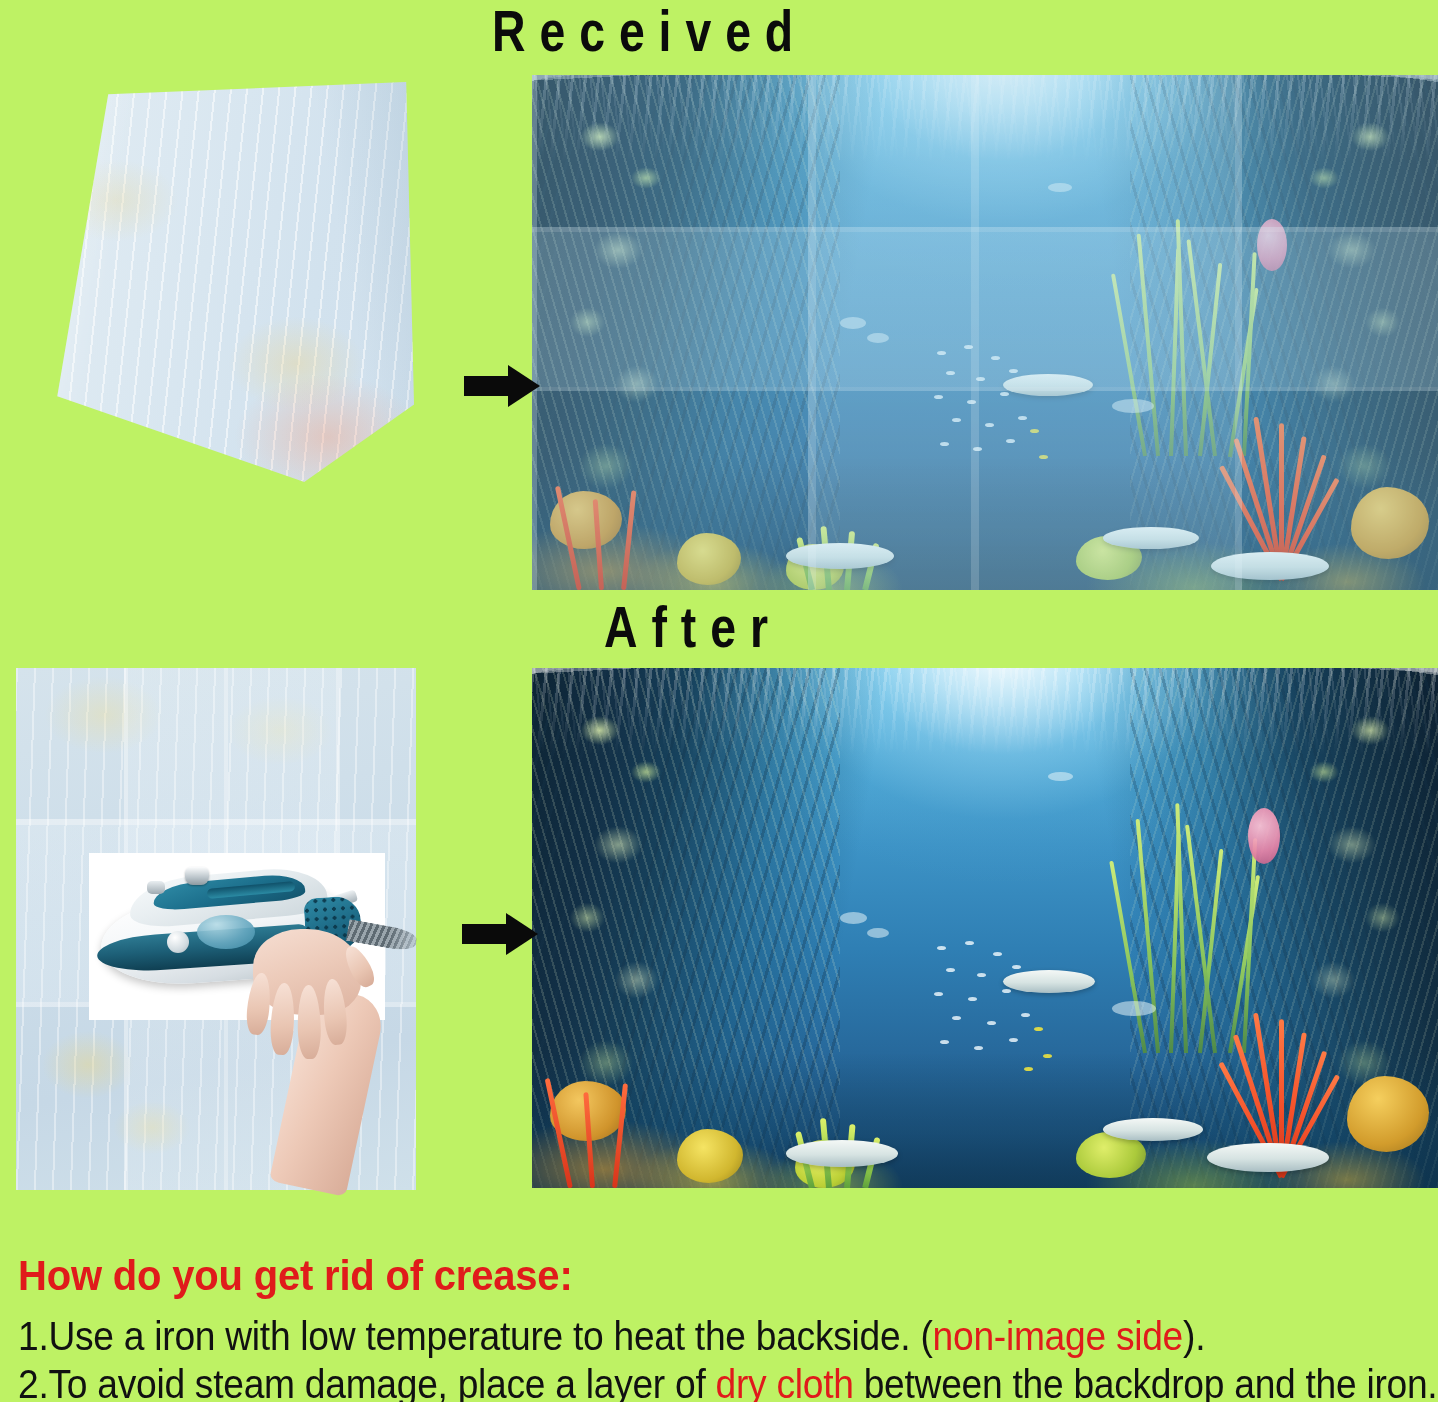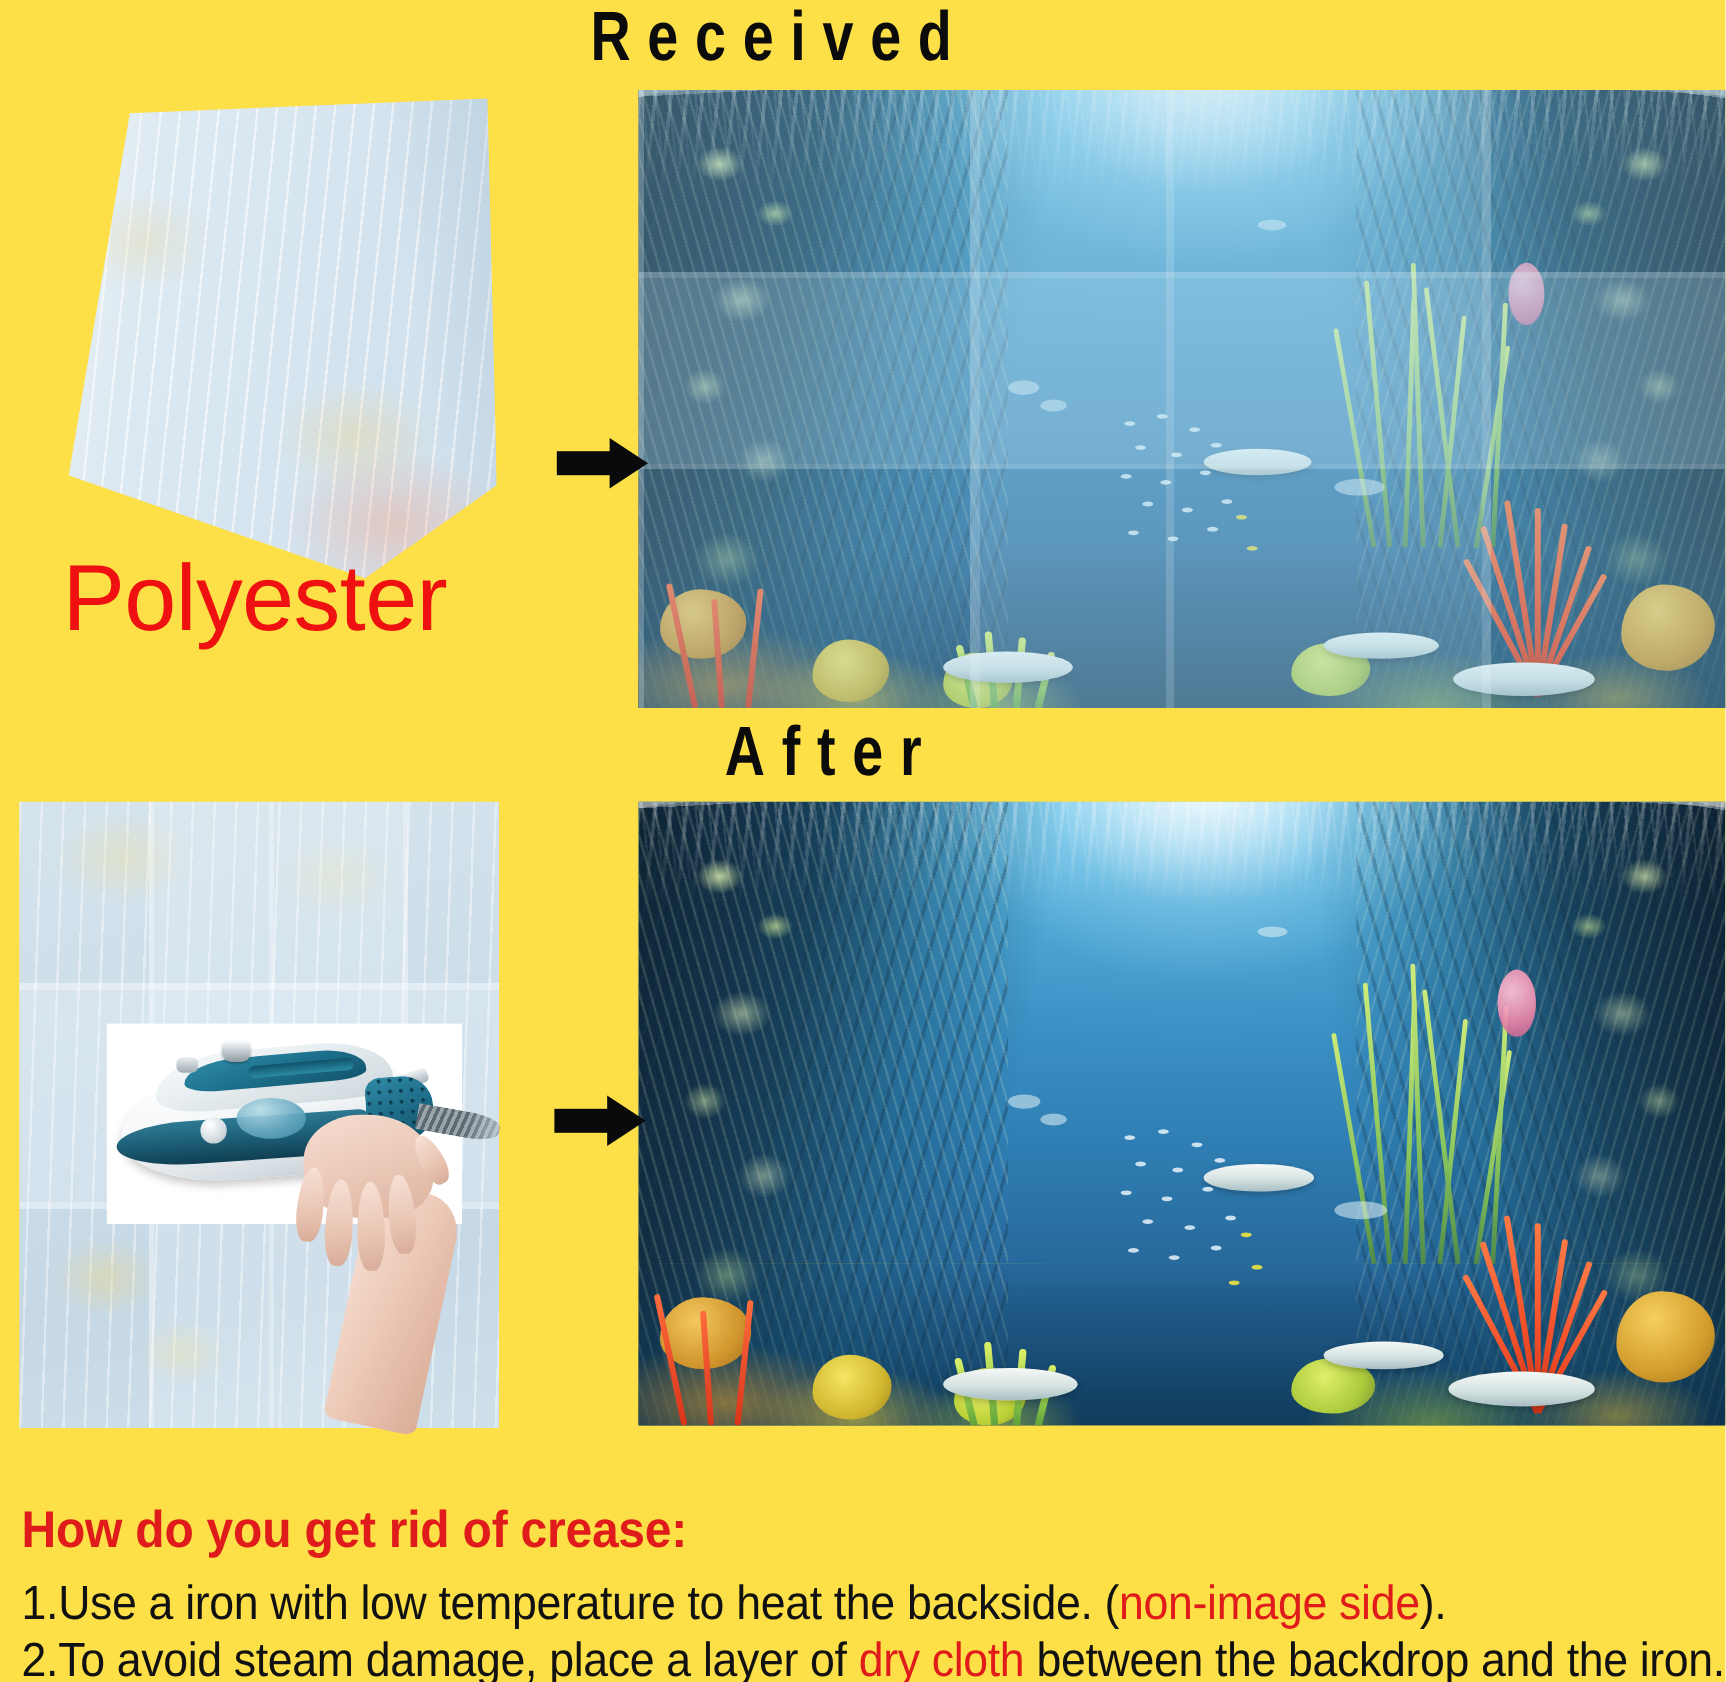--- a/index.html
+++ b/index.html
@@ -8,21 +8,21 @@
     background: #ffffff;
   }
   body {
     font-family: "Liberation Sans", sans-serif;
     -webkit-font-smoothing: antialiased;
   }
   #page {
     position: relative;
     width: 1438px;
     height: 1402px;
-    background: #fde047;
+    background: #bef264;
     overflow: hidden;
   }
 
   
   .section-heading {
     position: absolute;
     font-family: "Liberation Sans Narrow", "Liberation Sans", sans-serif;
     font-weight: bold;
     color: #0b0b0b;
     letter-spacing: 0.30em;
@@ -578,21 +578,20 @@
 
 <div id="page">
 
   <div class="section-heading" id="heading-received">Received</div>
 
   <div id="fabric-swatch">
     <div class="cloth"></div>
     <div class="cloth-shade"></div>
   </div>
 
-  <div id="polyester-label">Polyester</div>
 
   <div class="arrow" id="arrow-received">
     <span class="shaft"></span>
     <span class="head"></span>
   </div>
 
   <div class="photo washed" id="received-photo" style="left:532px; top:75px; width:906px; height:515px;">
     <div class="reef">
       <div class="rock-left"></div>
       <div class="rock-right"></div>

